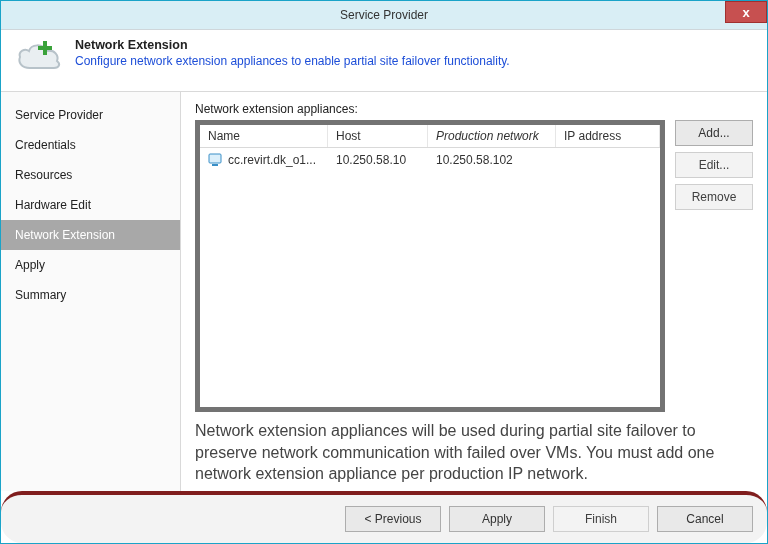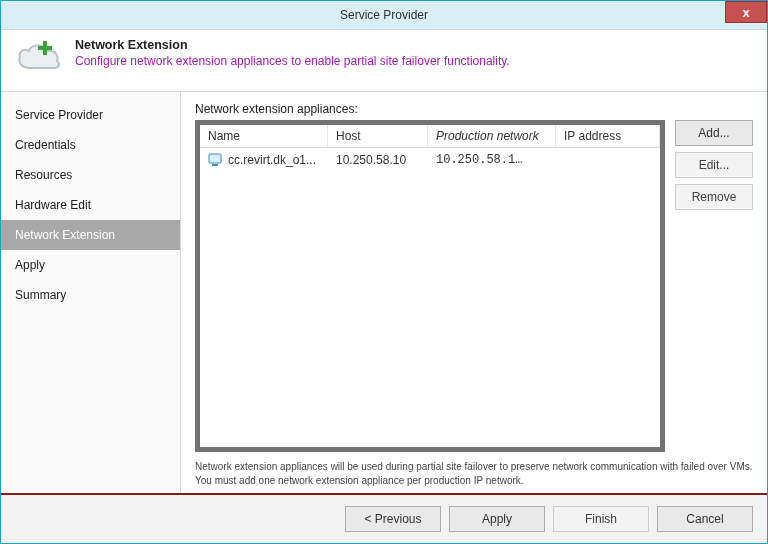--- a/index.html
+++ b/index.html
@@ -62,21 +62,21 @@
     margin-left: 10px;
   }
   .header .h1 {
     font-weight: bold;
     font-size: 12.5px;
     color: #222;
     margin-bottom: 2px;
   }
   .header .h2 {
     font-size: 12px;
-    color: #a21caf;
+    color: #1d4ed8;
   }
   .body {
     flex: 1;
     display: flex;
     overflow: hidden;
   }
   .sidebar {
     width: 190px;
     border-right: 1px solid #d9d9d9;
     background: #fafafa;
@@ -141,21 +141,21 @@
     overflow: hidden;
     text-overflow: ellipsis;
   }
   .col-name  { width: 128px; }
   .col-host  { width: 100px; }
   .col-net   { width: 128px; font-style: italic; }
   .col-ip    { width: 104px; }
   .cell-name  { width: 128px; display:flex; align-items:center; gap:4px; }
   .cell-host  { width: 100px; }
   .cell-net   { width: 128px; }
-  .cell-ip    { width: 104px; font-family: Liberation Mono, monospace; }
+  .cell-ip    { width: 104px; }
   .row-icon svg { display:block; }
   .sidebtns {
     width: 78px;
     display: flex;
     flex-direction: column;
     gap: 6px;
   }
   .btn {
     height: 24px;
     border: 1px solid #adadad;
@@ -167,34 +167,35 @@
     justify-content: center;
     padding: 0 6px;
     cursor: default;
   }
   .btn.disabled {
     color: #404040;
     border-color: #cfcfcf;
     background: #f3f3f3;
   }
   .note {
-    font-size: 10px;
+    font-size: 16px;
     color: #444;
     margin-top: 8px;
     line-height: 1.35;
   }
   .footer {
     height: 48px;
-    border-top: 2px solid #7f1d1d;
+    border-top: 4px solid #7f1d1d;
     background: #f3f3f3;
     display: flex;
     align-items: center;
     justify-content: flex-end;
     padding: 0 14px;
     gap: 8px;
+    border-radius: 21px;
   }
   .footer .btn {
     width: 82px;
   }
 </style>
 </head>
 <body>
 
 <div class="window">
 

